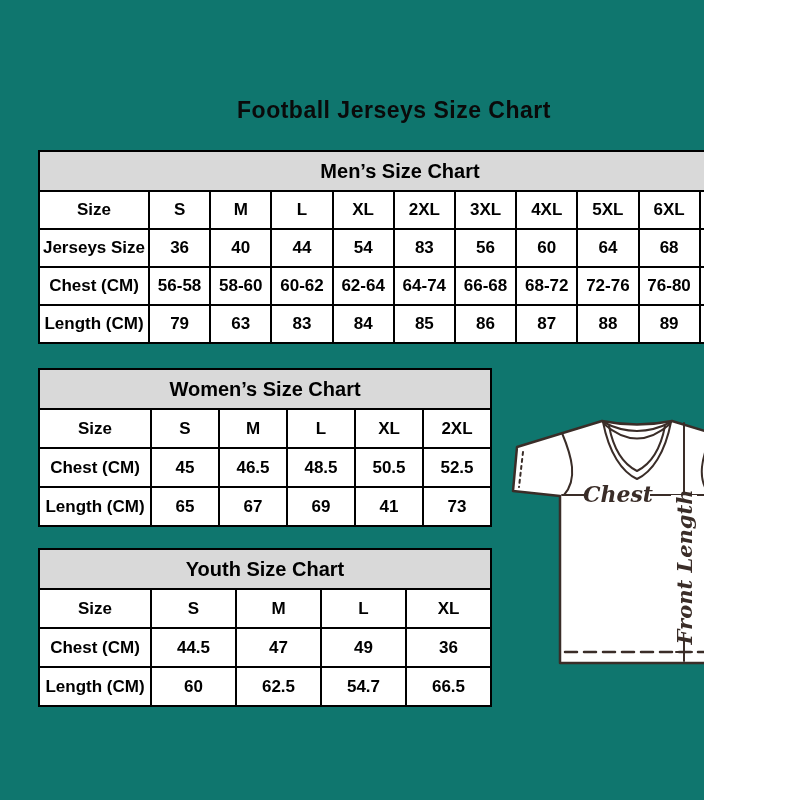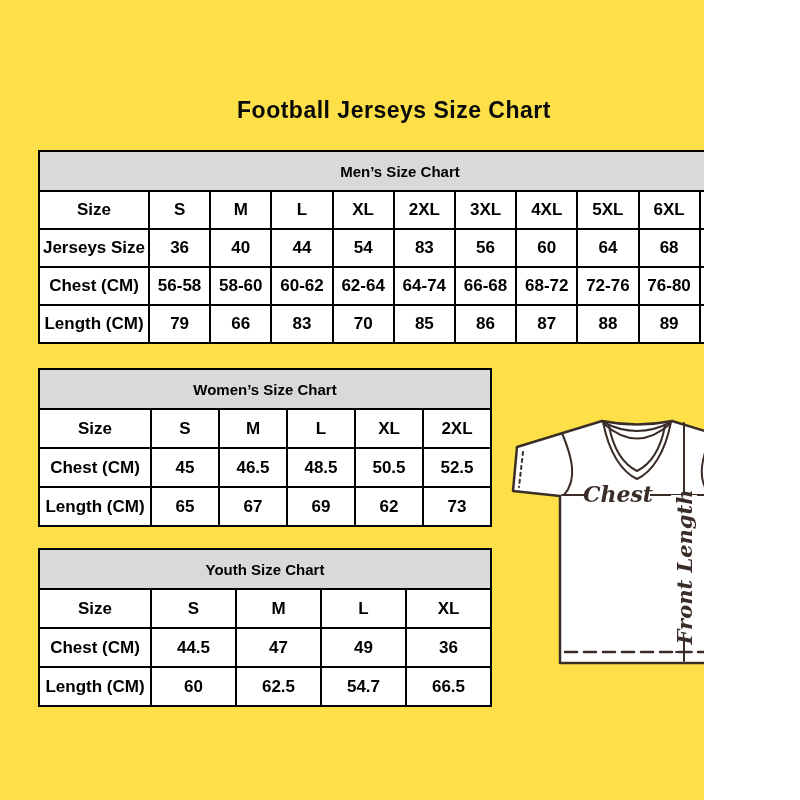--- a/index.html
+++ b/index.html
@@ -1,23 +1,23 @@
 <!DOCTYPE html>
 <html><head>
 <meta charset="utf-8">
 <style>
   html,body{margin:0;padding:0;background:#ffffff;}
-  #page{position:relative;width:704px;height:800px;background:#fde047;overflow:hidden;
+  #page{position:relative;width:704px;height:800px;background:#0f766e;overflow:hidden;
         font-family:"Liberation Sans",sans-serif;color:#000;}
   #page-title{position:absolute;left:0;top:97px;width:788px;text-align:center;
         font-size:23px;font-weight:bold;letter-spacing:0.5px;color:#0a0a0a;}
   table.size-table{position:absolute;border-collapse:collapse;table-layout:fixed;background:#fff;}
   table.size-table td{border:2px solid #000;text-align:center;vertical-align:middle;
         font-weight:bold;color:#000;padding:0;overflow:hidden;}
-  td.hdr{background:#d9d9d9;font-size:15px;height:38px;}
+  td.hdr{background:#d9d9d9;font-size:20px;height:38px;}
   td.rowhead,td.cell{font-size:17px;}
   #mens-table{left:38px;top:150px;width:724px;}
   #mens-table td.rowhead,#mens-table td.cell{height:36px;}
   #womens-table{left:38px;top:368px;width:454px;padding-left:28px;}
   #youth-table{left:38px;top:548px;width:454px;padding-left:32px;}
   #womens-table td.rowhead,#womens-table td.cell,
   #youth-table td.rowhead,#youth-table td.cell{height:37px;}
   #jersey-svg{position:absolute;left:492px;top:395px;}
   .jersey-label{font-family:"DejaVu Serif","Liberation Serif",serif;
         font-style:italic;font-weight:bold;fill:#3a2d28;}
@@ -82,23 +82,23 @@
           <td class="cell">64-74</td>
           <td class="cell">66-68</td>
           <td class="cell">68-72</td>
           <td class="cell">72-76</td>
           <td class="cell">76-80</td>
           <td class="cell">80-84</td>
         </tr>
         <tr>
           <td class="rowhead">Length (CM)</td>
           <td class="cell">79</td>
-          <td class="cell">66</td>
+          <td class="cell">63</td>
           <td class="cell">83</td>
-          <td class="cell">70</td>
+          <td class="cell">84</td>
           <td class="cell">85</td>
           <td class="cell">86</td>
           <td class="cell">87</td>
           <td class="cell">88</td>
           <td class="cell">89</td>
           <td class="cell">90</td>
         </tr>
       </tbody>
     </table>
 
@@ -129,21 +129,21 @@
           <td class="cell">46.5</td>
           <td class="cell">48.5</td>
           <td class="cell">50.5</td>
           <td class="cell">52.5</td>
         </tr>
         <tr>
           <td class="rowhead">Length (CM)</td>
           <td class="cell">65</td>
           <td class="cell">67</td>
           <td class="cell">69</td>
-          <td class="cell">62</td>
+          <td class="cell">41</td>
           <td class="cell">73</td>
         </tr>
       </tbody>
     </table>
 
   <table id="youth-table" class="size-table">
       <colgroup>
         <col style="width:112px">
         <col>
         <col>

